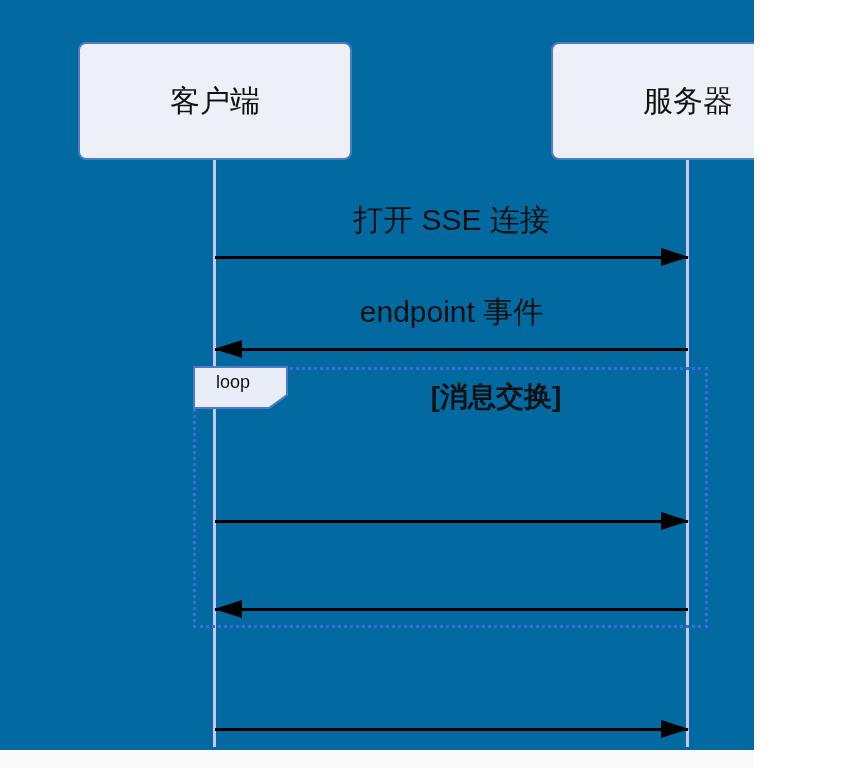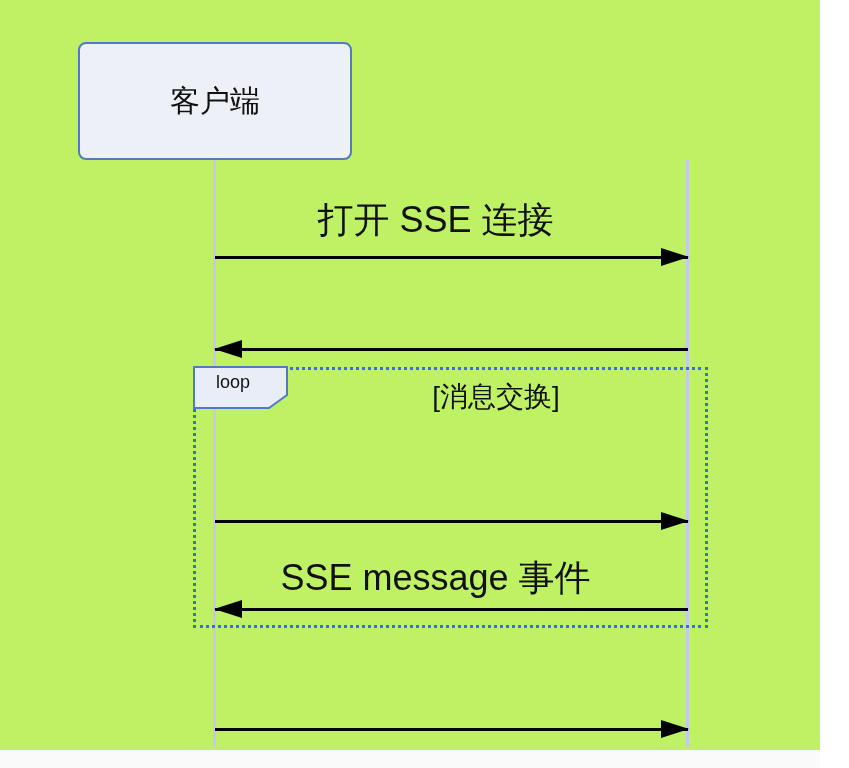--- a/index.html
+++ b/index.html
@@ -1,20 +1,20 @@
 <!DOCTYPE html>
 <html><head>
 <meta charset="utf-8">
 <style>
   html, body { margin: 0; padding: 0; background: #ffffff; }
   .canvas {
     position: relative;
-    width: 820px;
+    width: 754px;
     height: 768px;
-    background: #bef264;
+    background: #0369a1;
     overflow: hidden;
     font-family: "Liberation Sans", "DejaVu Sans", sans-serif;
     color: #111111;
   }
   .actor-box {
     position: absolute;
     top: 42px;
     width: 274px;
     height: 118px;
     background: #EDF0F7;
@@ -33,24 +33,24 @@
     position: absolute;
     top: 160px;
     width: 3px;
     height: 587px;
     background: #C9C6EF;
   }
   .lifeline-client { left: 213px; }
   .lifeline-server { left: 686px; }
   .msg-label {
     position: absolute;
-    left: 199px;
+    left: 215px;
     width: 473px;
     text-align: center;
-    font-size: 36px;
+    font-size: 30px;
     line-height: 34px;
     color: #111111;
     white-space: nowrap;
   }
   .arrow {
     position: absolute;
     left: 215px;
     width: 473px;
     height: 2.5px;
     background: #000000;
@@ -98,58 +98,61 @@
     font-size: 18px;
     color: #111111;
   }
   .loop-title {
     position: absolute;
     left: 287px;
     top: 378px;
     width: 418px;
     text-align: center;
     font-size: 28px;
-    font-weight: 400;
+    font-weight: 700;
     color: #111111;
     white-space: nowrap;
   }
   .bottom-strip {
     position: absolute;
     left: 0;
     top: 750px;
     width: 849px;
     height: 18px;
     background: #FAFAFB;
   }
 </style>
 </head>
 <body>
 
 <div class="canvas">
 
   <div class="actor-box actor-client">
     <span>客户端</span>
   </div>
+  <div class="actor-box actor-server">
+    <span>服务器</span>
+  </div>
 
   <div class="lifeline lifeline-client"></div>
   <div class="lifeline lifeline-server"></div>
 
   <div class="msg-label" style="top:203px">打开 SSE 连接</div>
   <div class="arrow right" style="top:256px"></div>
 
+  <div class="msg-label" style="top:295px">endpoint 事件</div>
   <div class="arrow left" style="top:348px"></div>
 
   <div class="loop-box"></div>
   <svg class="loop-label-shape" width="96" height="44" viewBox="0 0 96 44">
     <polygon points="1,1 94,1 94,29 76,42 1,42" fill="#E8EDF7" stroke="#4E7BC4" stroke-width="2"></polygon>
   </svg>
   <div class="loop-keyword">loop</div>
   <div class="loop-title">[消息交换]</div>
 
   <div class="arrow right" style="top:520px"></div>
 
-  <div class="msg-label" style="top:561px">SSE message 事件</div>
   <div class="arrow left" style="top:608px"></div>
 
   <div class="arrow right" style="top:728px"></div>
 
   <div class="bottom-strip"></div>
 </div>
 
 </body></html>

